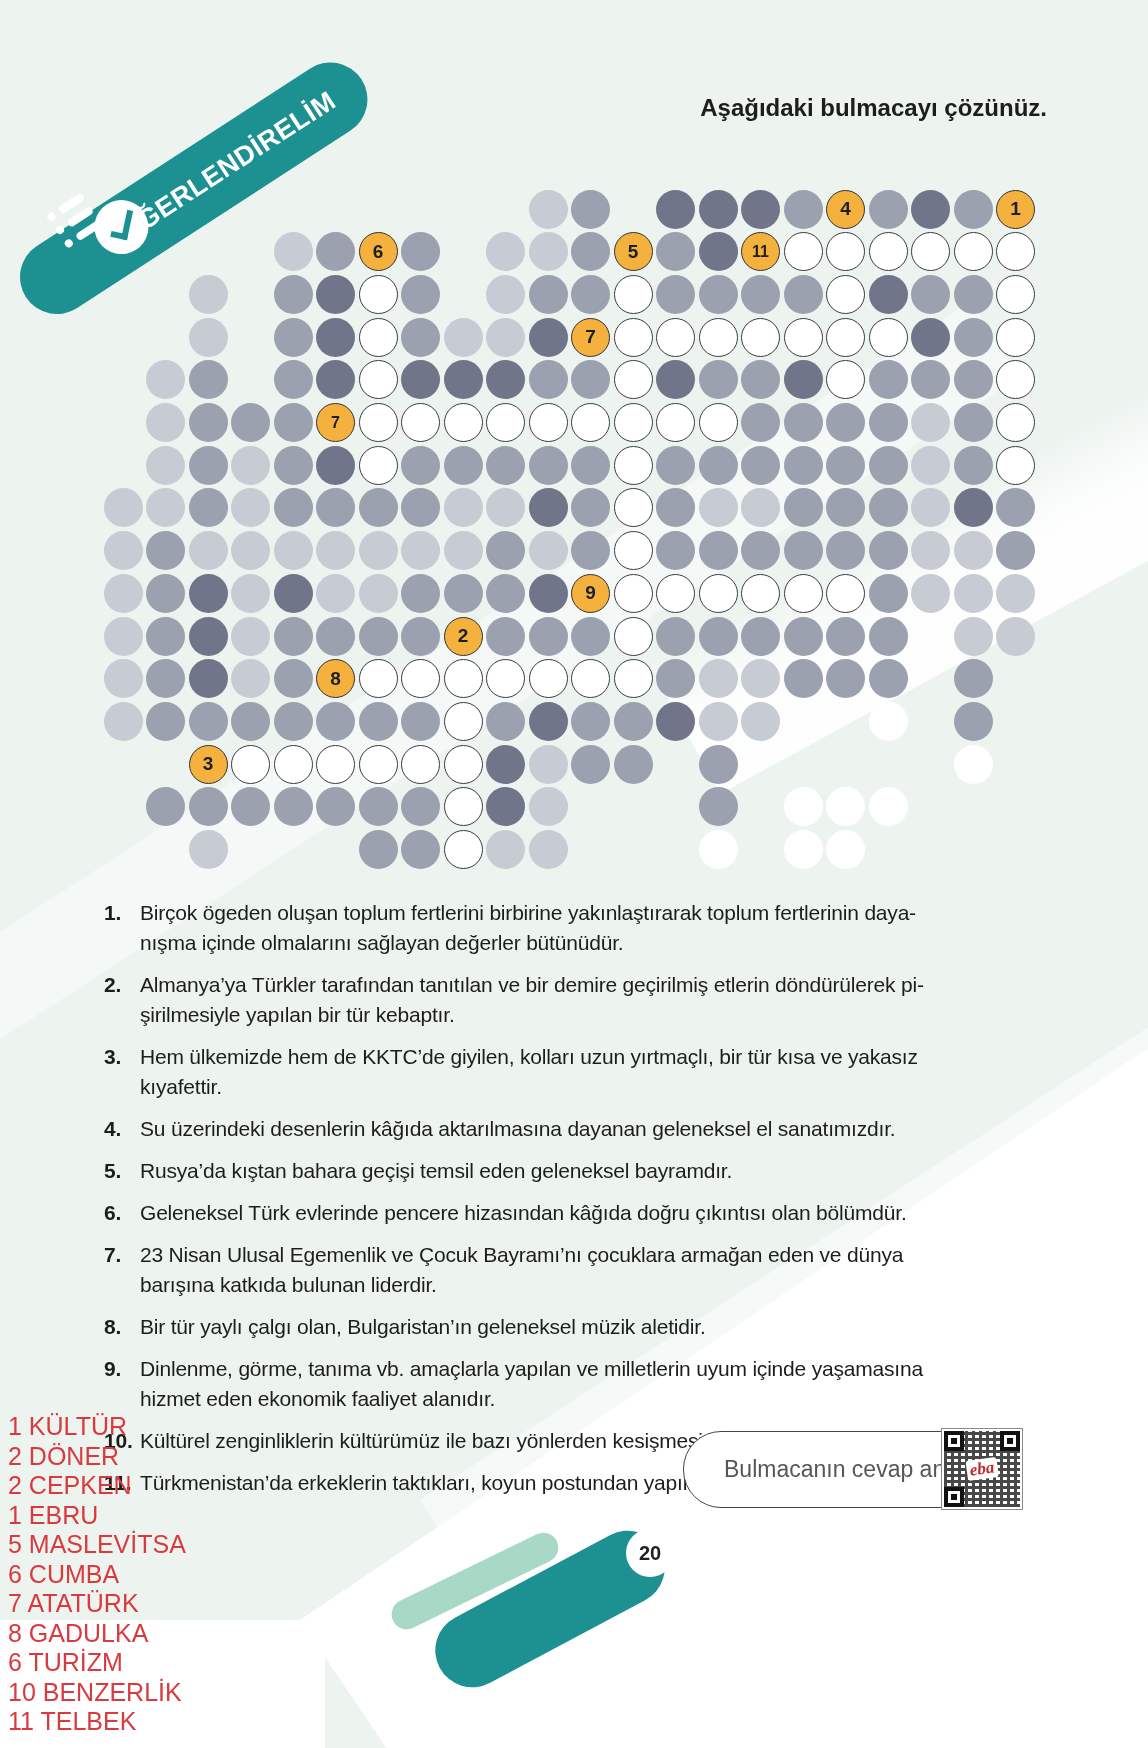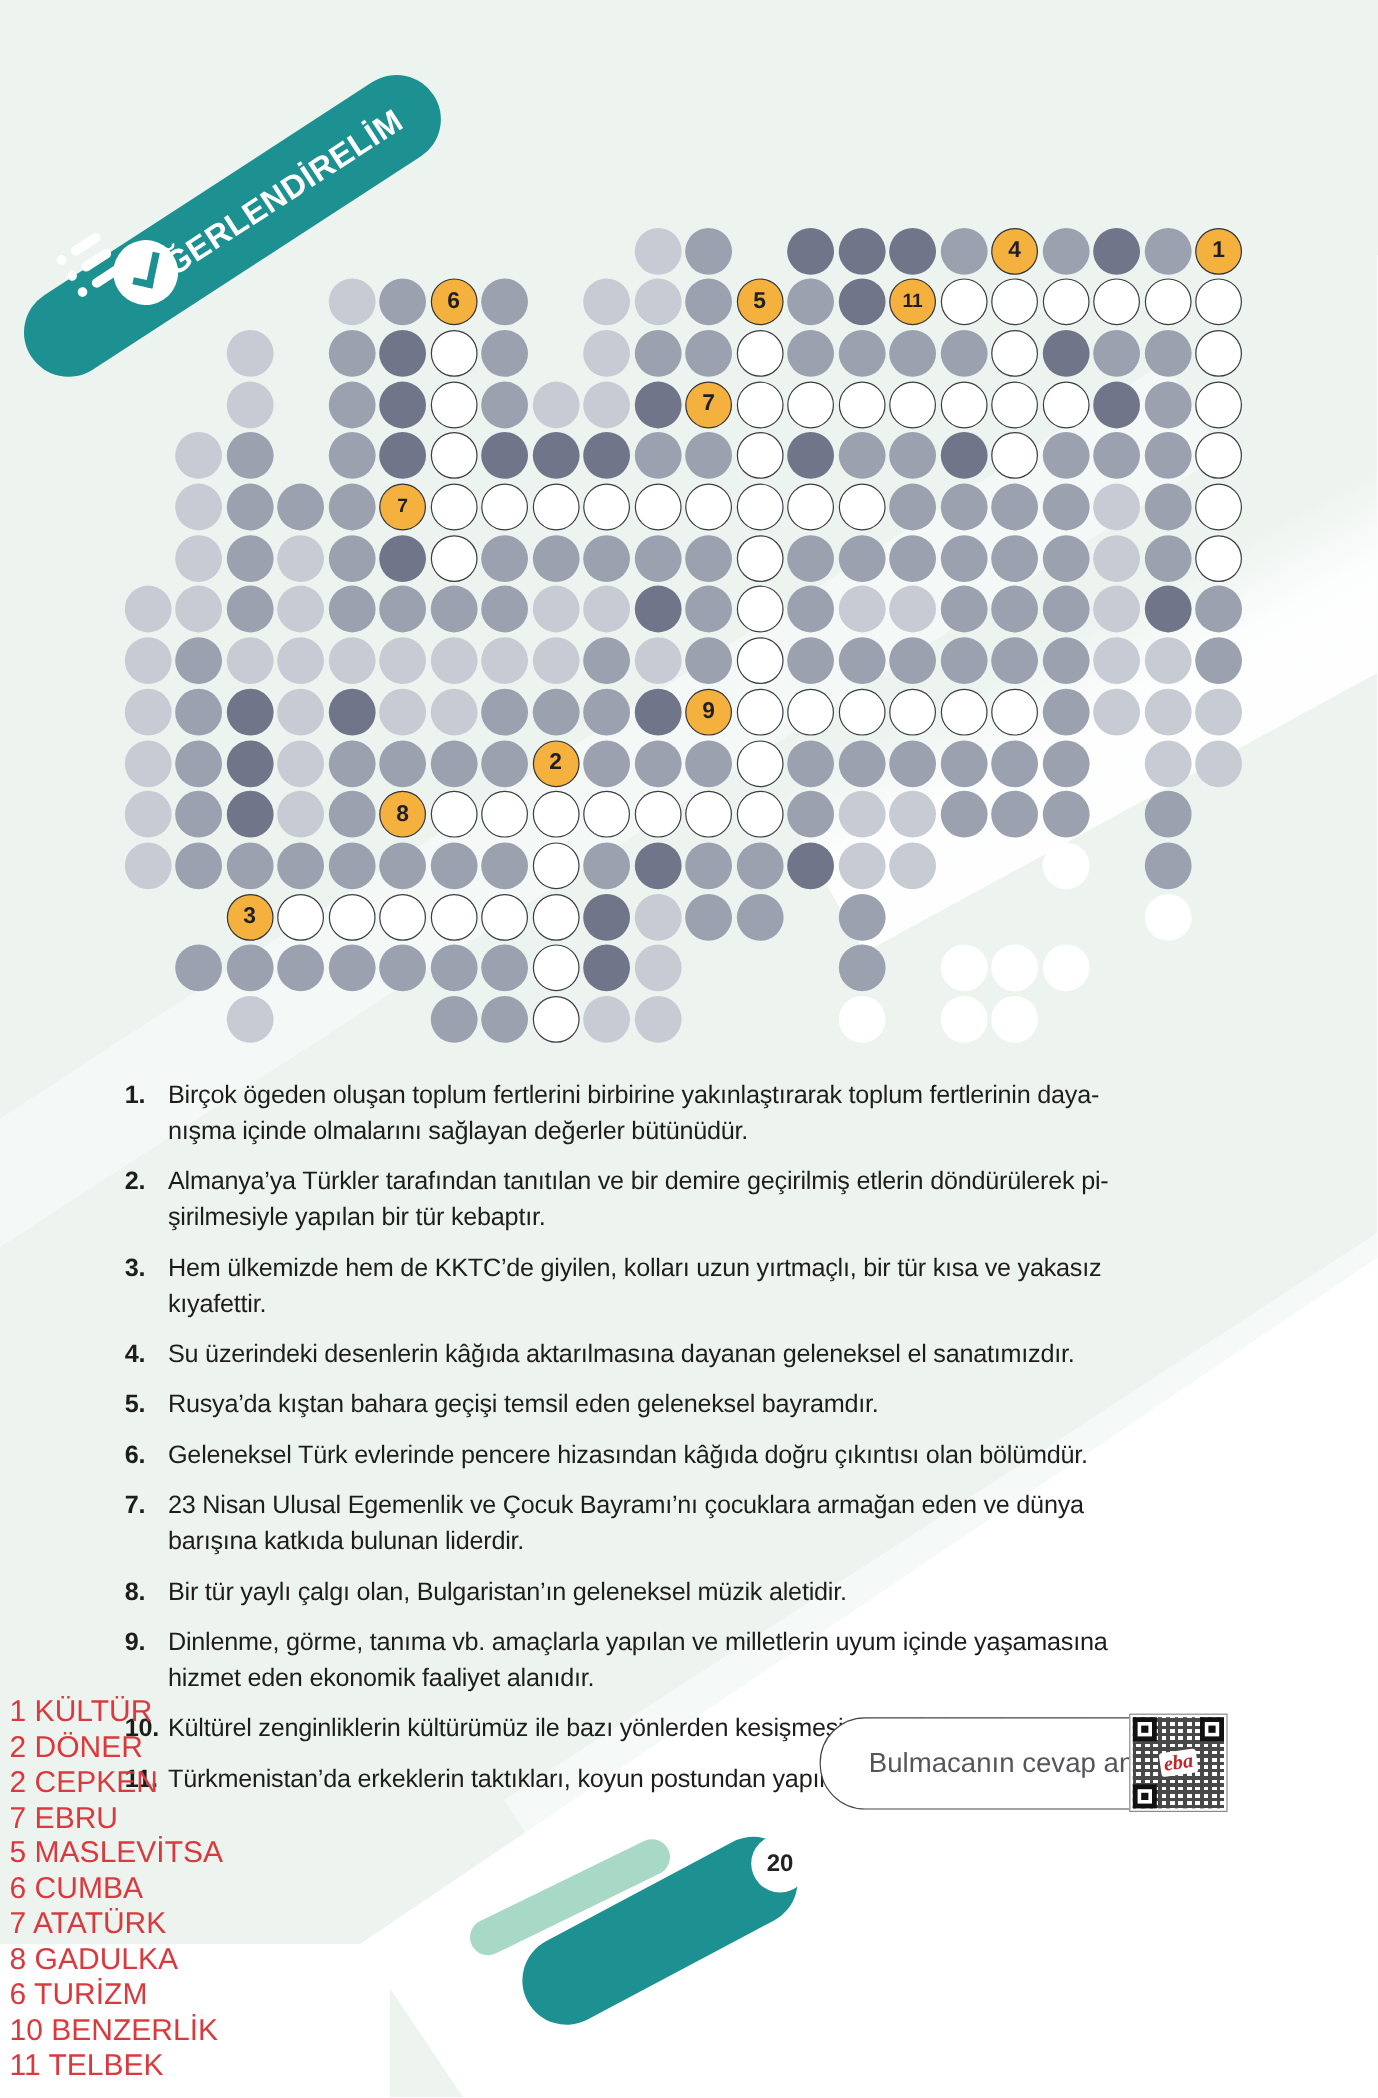--- a/index.html
+++ b/index.html
@@ -114,20 +114,21 @@
         <span class="icon-dot"></span>
         <span class="icon-bar"></span>
       </div>
     <div class="icon-row">
         <span class="icon-dot"></span>
         <span class="icon-bar"></span>
       </div>
     <div class="check-circle"></div>
   </div>
 
+  <div class="page-title">Aşağıdaki bulmacayı çözünüz.</div>
 
   <div id="grid">
       <div class="cell l" style="left: 528.5px; top: 189.5px;"></div>
       <div class="cell m" style="left: 571px; top: 189.5px;"></div>
       <div class="cell d" style="left: 656px; top: 189.5px;"></div>
       <div class="cell d" style="left: 698.5px; top: 189.5px;"></div>
       <div class="cell d" style="left: 741px; top: 189.5px;"></div>
       <div class="cell m" style="left: 783.5px; top: 189.5px;"></div>
       <div class="cell n" style="left: 826px; top: 189.5px;">4</div>
       <div class="cell m" style="left: 868.5px; top: 189.5px;"></div>
@@ -457,21 +458,21 @@
       <li>
         <span class="cnum">11.</span>
         <span class="ctext">Türkmenistan’da erkeklerin taktıkları, koyun postundan yapılan bir başlıktır.</span>
       </li>
     </ol>
 
   <div id="answers">
       <div>1 KÜLTÜR</div>
       <div>2 DÖNER</div>
       <div>2 CEPKEN</div>
-      <div>7 EBRU</div>
+      <div>1 EBRU</div>
       <div>5 MASLEVİTSA</div>
       <div>6 CUMBA</div>
       <div>7 ATATÜRK</div>
       <div>8 GADULKA</div>
       <div>6 TURİZM</div>
       <div>10 BENZERLİK</div>
       <div>11 TELBEK</div>
     </div>
 
   <div class="key-box">

